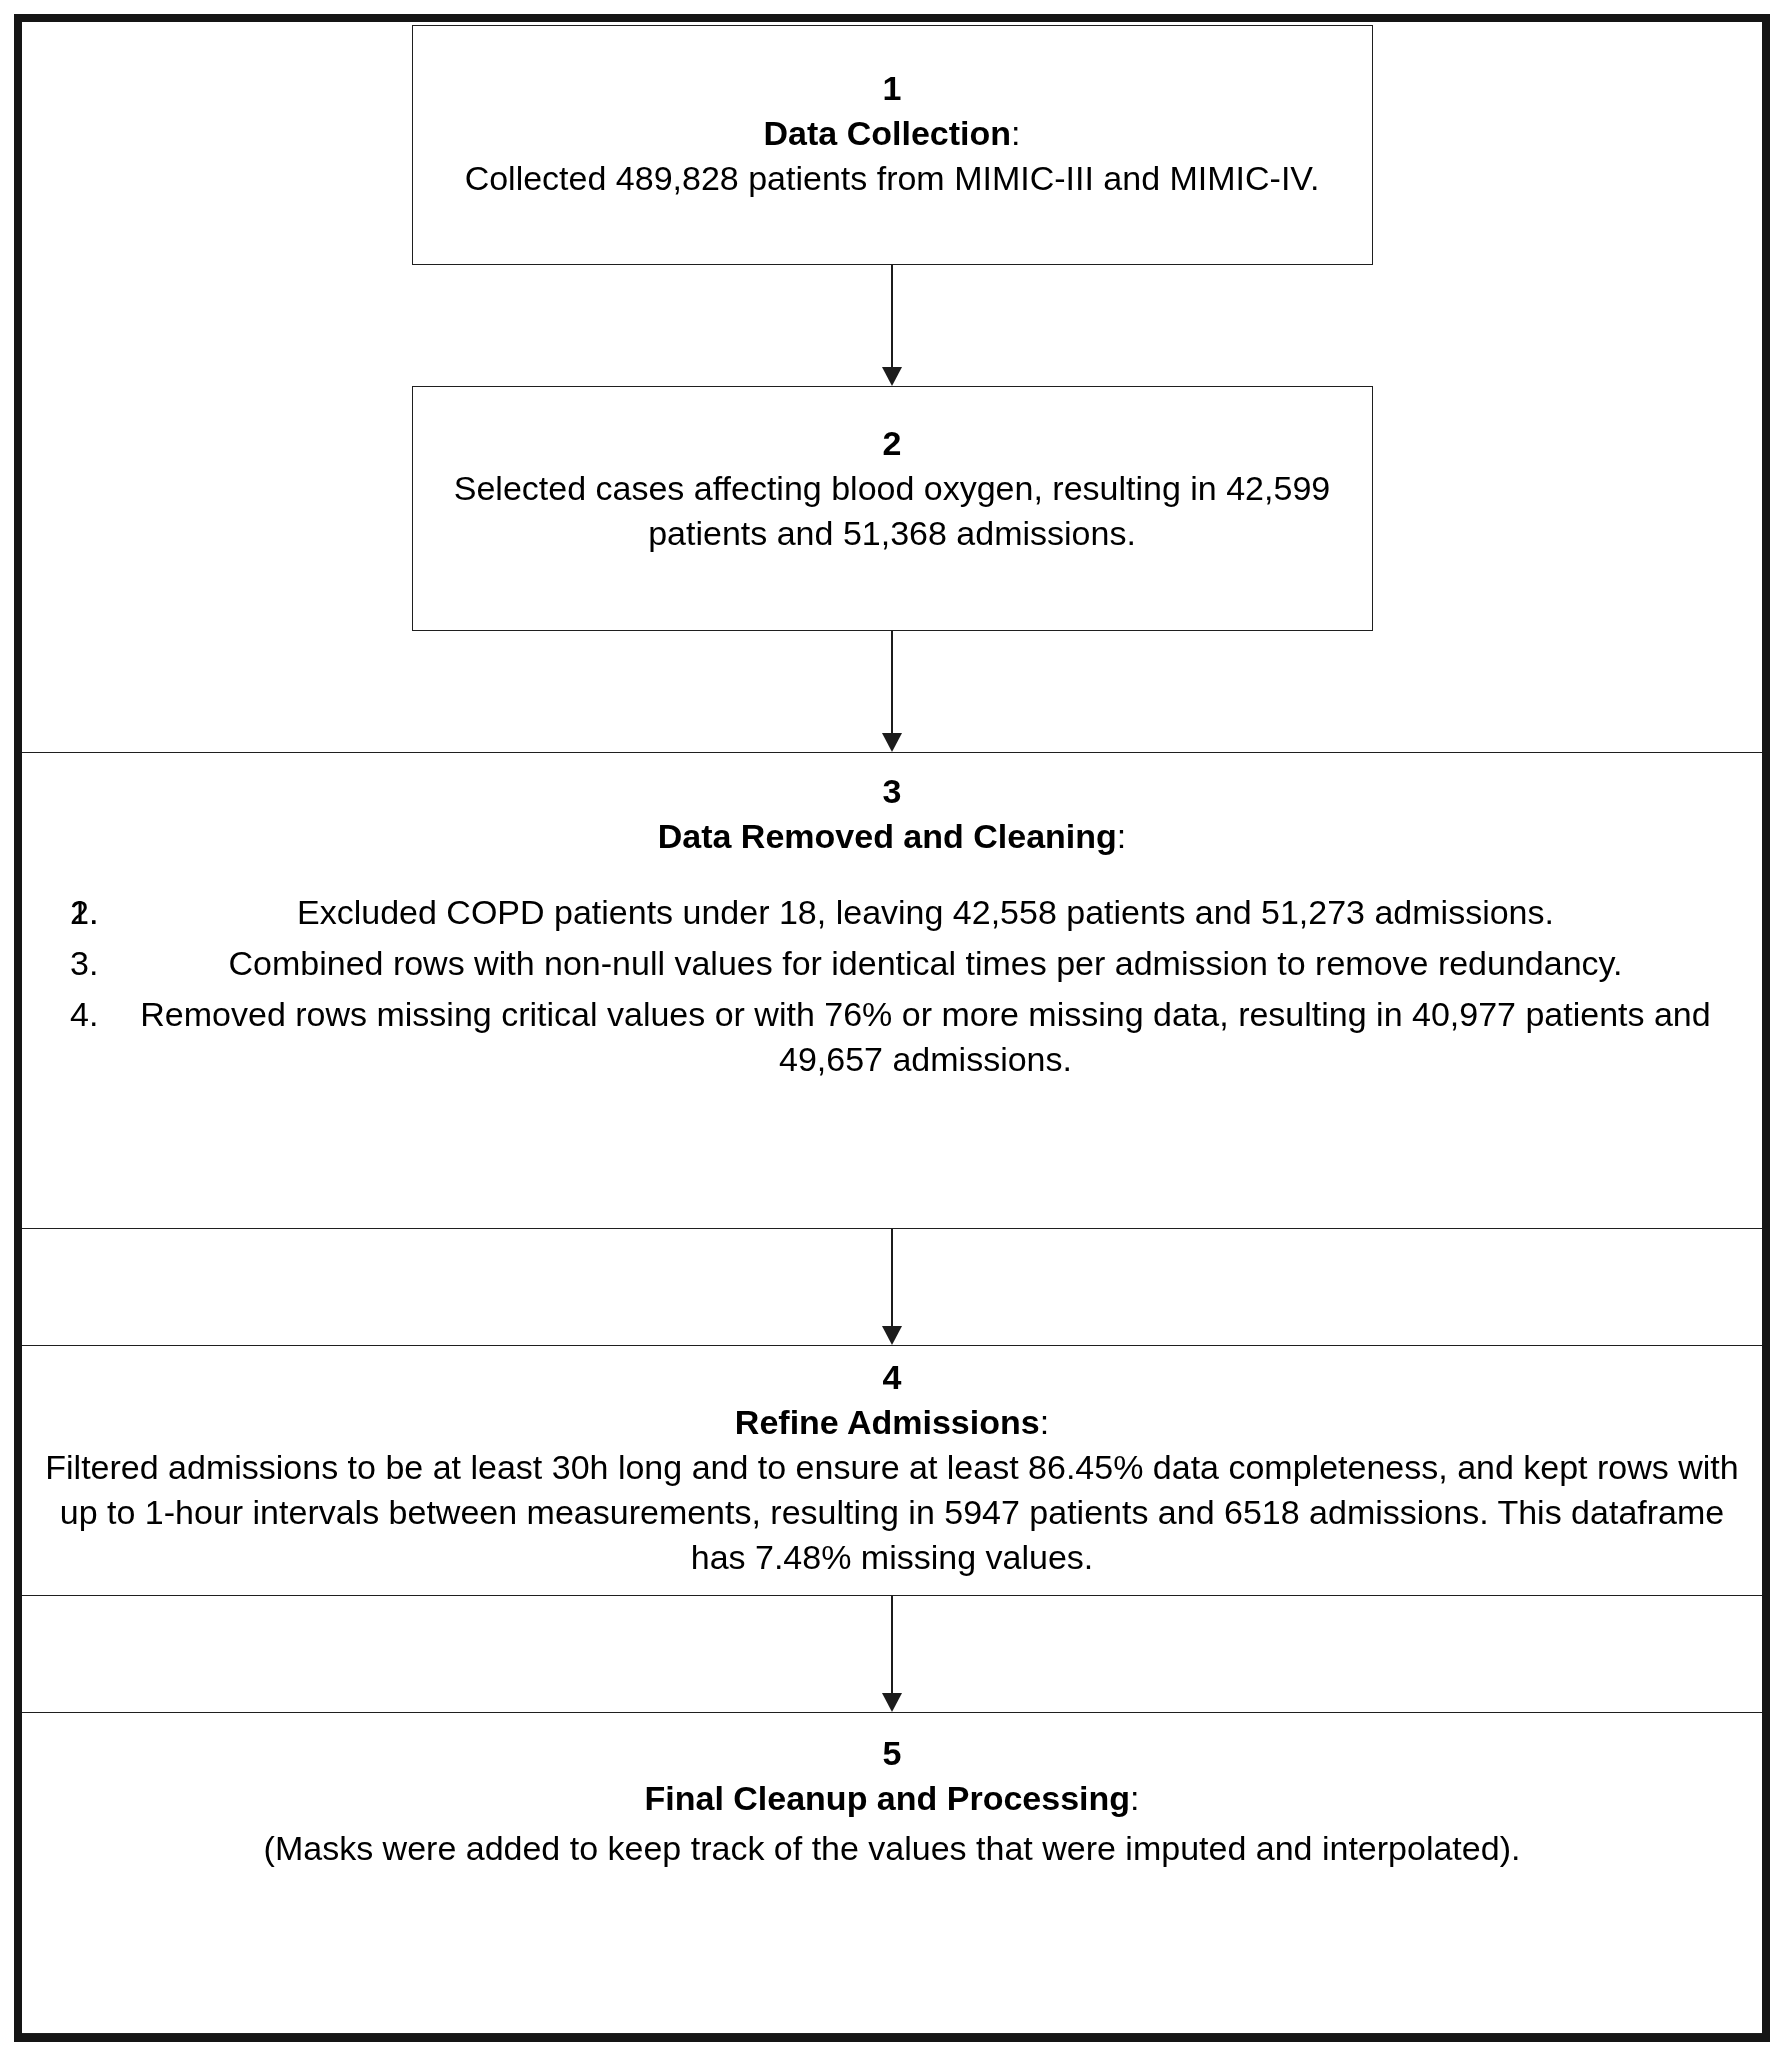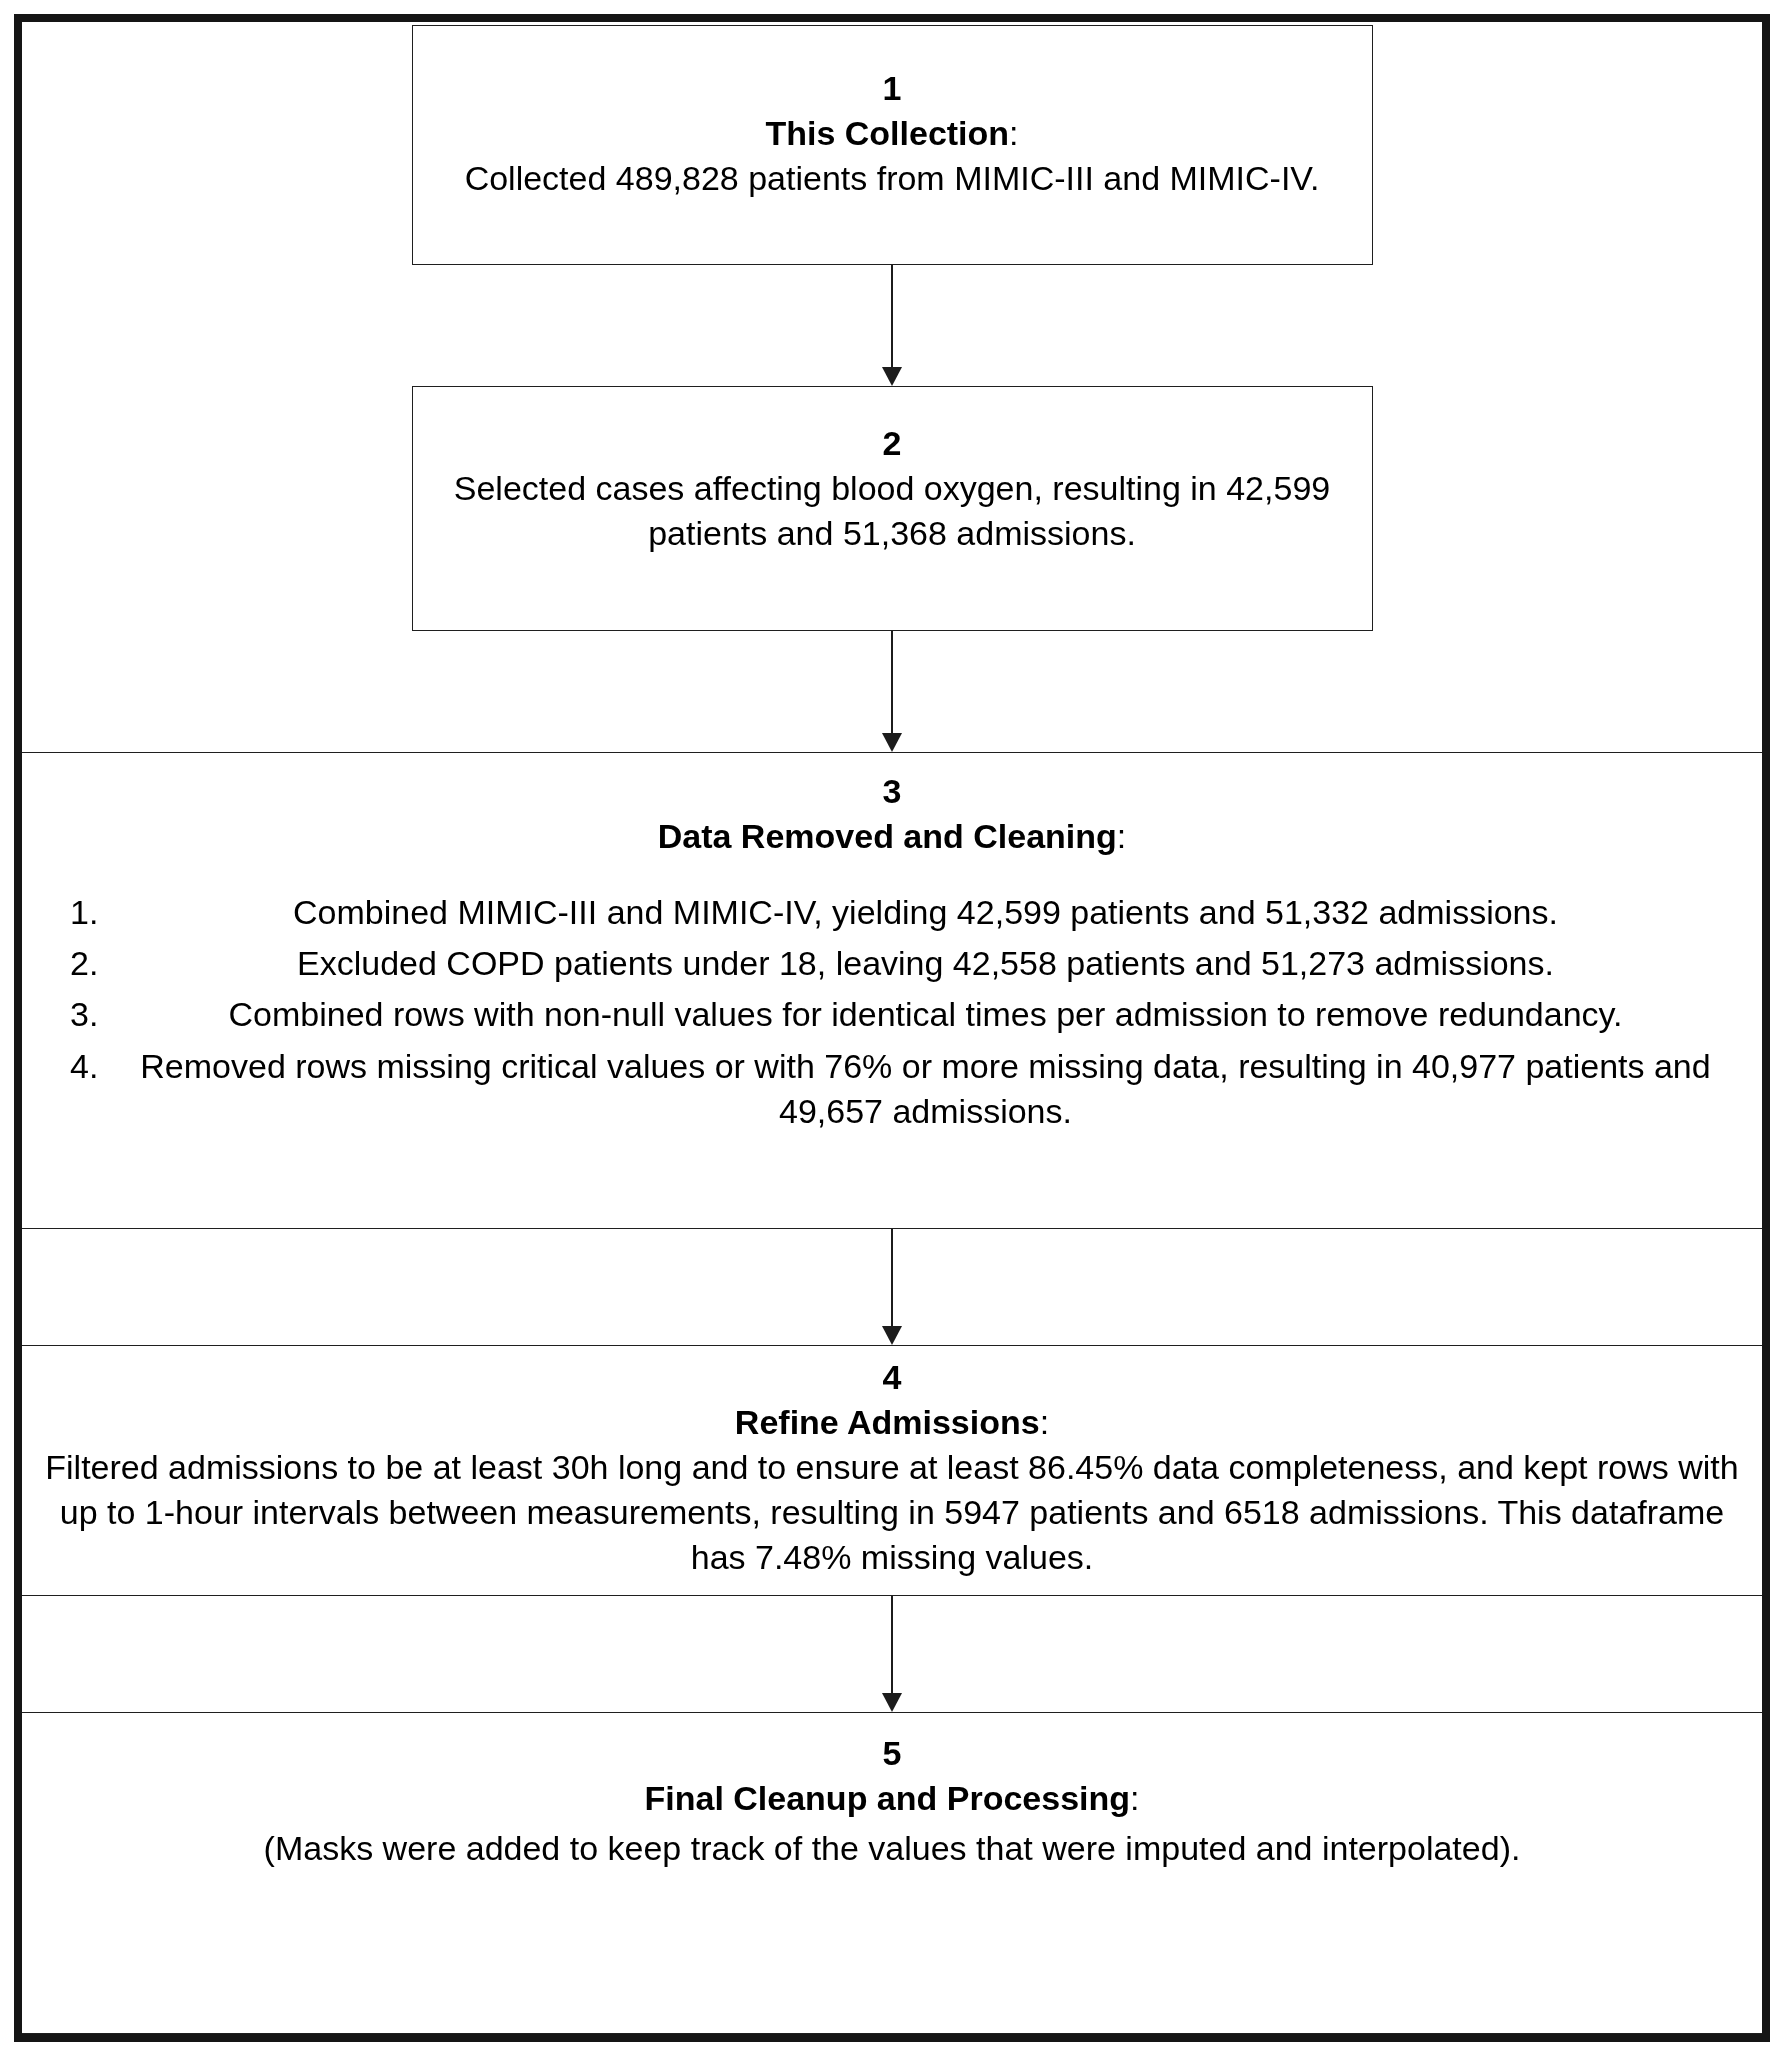--- a/index.html
+++ b/index.html
@@ -87,21 +87,21 @@
   .note { margin-top: 5px; }
 </style>
 </head>
 <body>
 
 <div class="page">
   <div class="frame">
 
     <div class="box small" id="step1">
       <div class="num">1</div>
-      <div><span class="title">This Collection</span><span class="colon">:</span></div>
+      <div><span class="title">Data Collection</span><span class="colon">:</span></div>
       <div>Collected 489,828 patients from MIMIC-III and MIMIC-IV.</div>
     </div>
 
     <div class="arrow a-small">
       <div class="shaft"></div>
       <div class="head"></div>
     </div>
 
     <div class="box small" id="step2">
       <div class="num">2</div>
@@ -111,21 +111,21 @@
     <div class="arrow a-small">
       <div class="shaft"></div>
       <div class="head"></div>
     </div>
 
     <div class="box full" id="step3">
       <div class="num">3</div>
       <div><span class="title">Data Removed and Cleaning</span><span class="colon">:</span></div>
       <div class="mlist">
         <div class="mitem">
-          <span class="marker">1.</span><span>Combined MIMIC-III and MIMIC-IV, yielding 42,599 patients and 51,332 admissions.</span>
+          <span class="marker">1.</span>
         </div>
         <div class="mitem">
           <span class="marker">2.</span><span>Excluded COPD patients under 18, leaving 42,558 patients and 51,273 admissions.</span>
         </div>
         <div class="mitem">
           <span class="marker">3.</span><span>Combined rows with non-null values for identical times per admission to remove redundancy.</span>
         </div>
         <div class="mitem">
           <span class="marker">4.</span><span>Removed rows missing critical values or with 76% or more missing data, resulting in 40,977 patients and 49,657 admissions.</span>
         </div>

